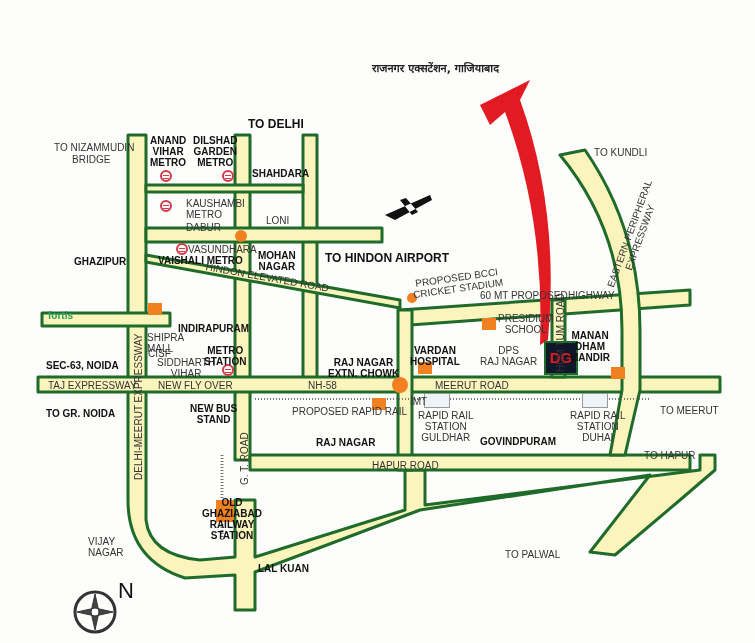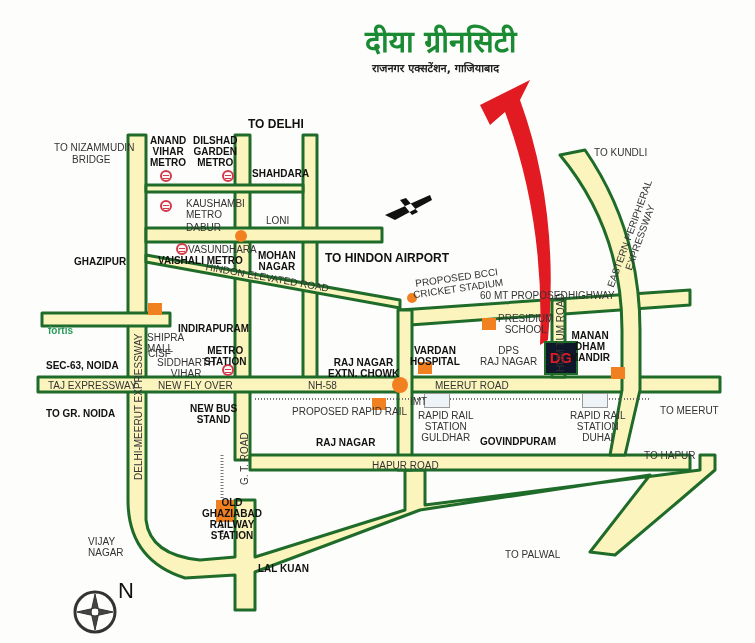--- a/index.html
+++ b/index.html
@@ -13,21 +13,20 @@
   .subtitle{position:absolute;left:372px;top:60px;font-size:11px;font-weight:bold;color:#222;font-family:"DejaVu Sans",sans-serif;}
   .sq{position:absolute;width:14px;height:12px;background:#f08020;}
   .metro{position:absolute;width:12px;height:12px;border:2px solid #d23a4a;border-radius:50%;box-sizing:border-box;}
   .metro::after{content:"";position:absolute;left:1px;right:1px;top:3px;height:2px;border-top:1px solid #d23a4a;border-bottom:1px solid #d23a4a;}
   .rrail{position:absolute;width:24px;height:13px;border:1px solid #999;background:#eef3f8;}
 </style>
 </head>
 <body>
 
 <div id="map">
-  <div class="title">दीया ग्रीनसिटी</div>
   <div class="subtitle">राजनगर एक्सटेंशन, गाजियाबाद</div>
 
   <svg id="roads" width="755" height="643">
     <g fill="#fbf5bd" stroke="#1f6b2a" stroke-width="3" stroke-linejoin="round">
 
       <path d="M128 135 L146 135 L146 520 Q150 555 200 560 L235 557 L235 500 L255 500 L255 557 L405 510 L405 470 L425 470 L425 505 L700 470 L700 455 L715 455 L715 470 L680 500 L615 555 L590 552 L650 475 L420 510 L255 572 L255 610 L235 610 L235 575 L185 578 Q128 560 128 500 Z"></path>
 
       <path d="M235 135 L250 135 L250 460 L235 460 Z"></path>
 
       <path d="M303 135 L317 135 L317 380 L303 380 Z"></path>
@@ -98,21 +97,21 @@
   <div class="lbl b" style="left:158px;top:255px;">VAISHALI METRO</div>
   <div class="lbl b" style="left:258px;top:250px;"><span>MOHAN</span><br><span>NAGAR</span></div>
   <div class="lbl b big" style="left:325px;top:252px;">TO HINDON AIRPORT</div>
   <div class="lbl b" style="left:74px;top:256px;">GHAZIPUR</div>
   <div class="lbl" style="left:205px;top:272px;transform:rotate(10deg);">HINDON ELEVATED ROAD</div>
   <div class="lbl" style="left:412px;top:272px;transform:rotate(-8deg);"><span>PROPOSED BCCI</span><br><span>CRICKET STADIUM</span></div>
   <div class="lbl" style="left:480px;top:290px;">60 MT PROPOSED</div>
   <div class="lbl" style="left:568px;top:290px;">HIGHWAY</div>
   <div class="lbl" style="left:594px;top:147px;">TO KUNDLI</div>
   <div class="lbl rot" style="left:605px;top:285px;transform:rotate(-70deg);"><span>EASTERN PERIPHERAL</span><br><span>EXPRESSWAY</span></div>
-  <div class="lbl" style="left:48px;top:325px;color:#2a9a5a;font-weight:bold;">fortis</div>
+  <div class="lbl" style="left:48px;top:310px;color:#2a9a5a;font-weight:bold;">fortis</div>
   <div class="lbl" style="left:147px;top:332px;text-align:left;"><span>SHIPRA</span><br><span>MALL</span></div>
   <div class="lbl b" style="left:178px;top:323px;">INDIRAPURAM</div>
   <div class="lbl" style="left:148px;top:348px;">CISF</div>
   <div class="lbl" style="left:157px;top:357px;"><span>SIDDHARTH</span><br><span>VIHAR</span></div>
   <div class="lbl b" style="left:204px;top:345px;"><span>METRO</span><br><span>STATION</span></div>
   <div class="lbl b" style="left:46px;top:360px;">SEC-63, NOIDA</div>
   <div class="lbl rot" style="left:133px;top:480px;transform:rotate(-90deg);">DELHI-MEERUT EXPRESSWAY</div>
   <div class="lbl" style="left:498px;top:313px;"><span>PRESIDIUM</span><br><span>SCHOOL</span></div>
   <div class="lbl b" style="left:410px;top:345px;"><span>VARDAN</span><br><span>HOSPITAL</span></div>
   <div class="lbl" style="left:480px;top:345px;"><span>DPS</span><br><span>RAJ NAGAR</span></div>

